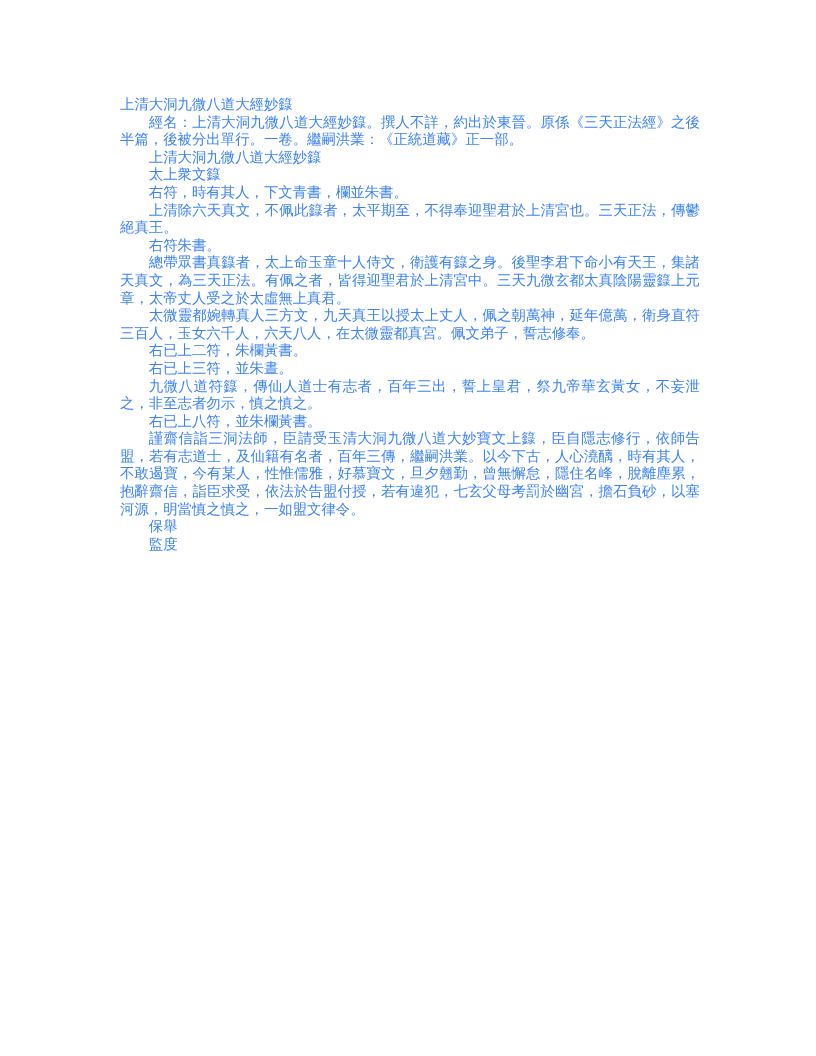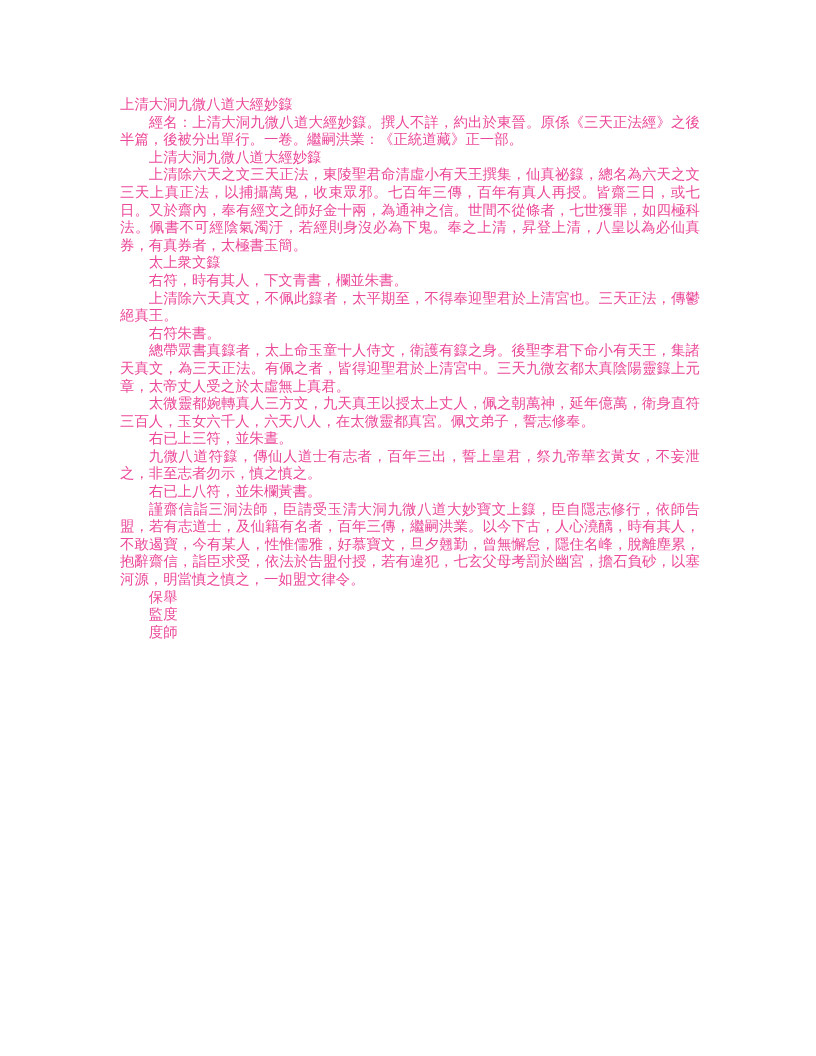--- a/index.html
+++ b/index.html
@@ -14,47 +14,46 @@
       overflow: hidden;
     }
     .page {
       position: absolute;
       left: 120px;
       top: 96px;
       width: 580px;
       font-family: "DejaVu Serif", "Liberation Serif", serif;
       font-size: 14.4px;
       line-height: 17.6px;
-      color: #ec4899;
+      color: #3b82f6;
       text-align: justify;
       text-justify: inter-character;
     }
     .para {
       margin: 0;
       padding: 0;
       text-indent: 28.8px;
     }
     .para.noindent {
       text-indent: 0;
     }
   </style>
 </head>
 <body>
 
 <div class="page">
   <p class="para noindent">上清大洞九微八道大經妙籙</p>
   <p class="para">經名：上清大洞九微八道大經妙籙。撰人不詳，約出於東晉。原係《三天正法經》之後半篇，後被分出單行。一卷。繼嗣洪業：《正統道藏》正一部。</p>
   <p class="para">上清大洞九微八道大經妙籙</p>
-  <p class="para">上清除六天之文三天正法，東陵聖君命清虛小有天王撰集，仙真祕籙，總名為六天之文三天上真正法，以捕攝萬鬼，收束眾邪。七百年三傳，百年有真人再授。皆齋三日，或七日。又於齋內，奉有經文之師好金十兩，為通神之信。世間不從條者，七世獲罪，如四極科法。佩書不可經陰氣濁汙，若經則身沒必為下鬼。奉之上清，昇登上清，八皇以為必仙真券，有真券者，太極書玉簡。</p>
   <p class="para">太上衆文籙</p>
   <p class="para">右符，時有其人，下文青書，欄並朱書。</p>
   <p class="para">上清除六天真文，不佩此籙者，太平期至，不得奉迎聖君於上清宮也。三天正法，傳鬱絕真王。</p>
   <p class="para">右符朱書。</p>
   <p class="para">總帶眾書真籙者，太上命玉童十人侍文，衛護有籙之身。後聖李君下命小有天王，集諸天真文，為三天正法。有佩之者，皆得迎聖君於上清宮中。三天九微玄都太真陰陽靈籙上元章，太帝丈人受之於太虛無上真君。</p>
   <p class="para">太微靈都婉轉真人三方文，九天真王以授太上丈人，佩之朝萬神，延年億萬，衛身直符三百人，玉女六千人，六天八人，在太微靈都真宮。佩文弟子，誓志修奉。</p>
+  <p class="para">右已上二符，朱欄黃書。</p>
   <p class="para">右已上三符，並朱晝。</p>
   <p class="para">九微八道符籙，傳仙人道士有志者，百年三出，誓上皇君，祭九帝華玄黃女，不妄泄之，非至志者勿示，慎之慎之。</p>
   <p class="para">右已上八符，並朱欄黃書。</p>
   <p class="para">謹齋信詣三洞法師，臣請受玉清大洞九微八道大妙寶文上籙，臣自隱志修行，依師告盟，若有志道士，及仙籍有名者，百年三傳，繼嗣洪業。以今下古，人心澆醨，時有其人，不敢遏寶，今有某人，性惟儒雅，好慕寶文，旦夕翹勤，曾無懈怠，隱住名峰，脫離塵累，抱辭齋信，詣臣求受，依法於告盟付授，若有違犯，七玄父母考罰於幽宮，擔石負砂，以塞河源，明當慎之慎之，一如盟文律令。</p>
   <p class="para">保舉</p>
   <p class="para">監度</p>
-  <p class="para">度師</p>
 </div>
 
 </body></html>

